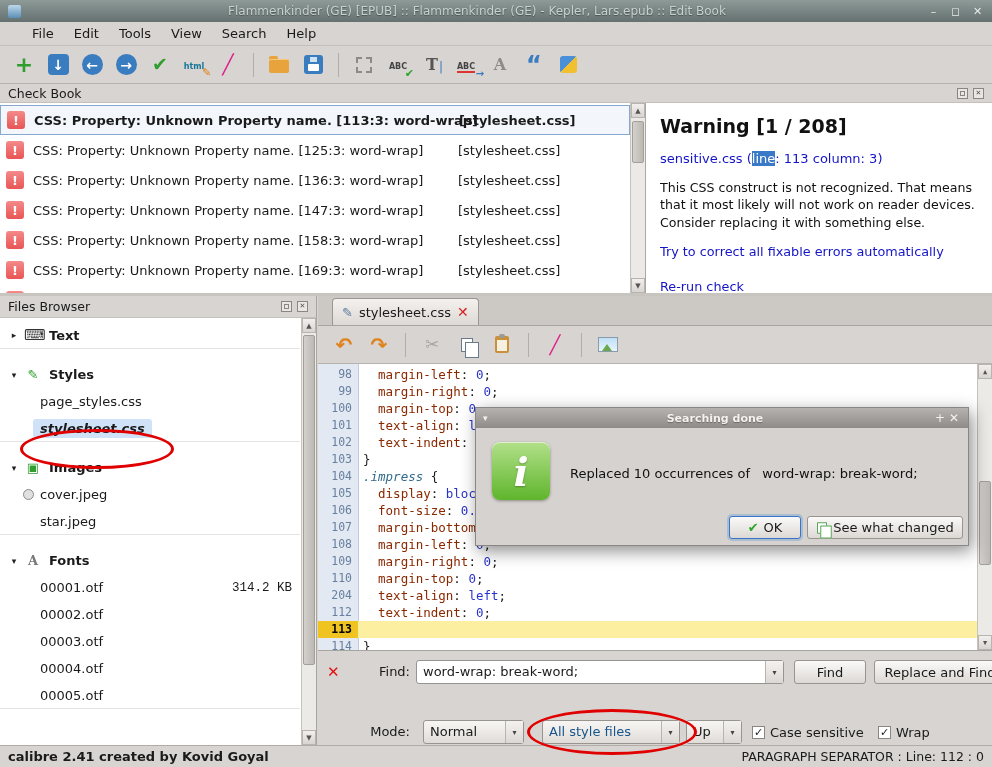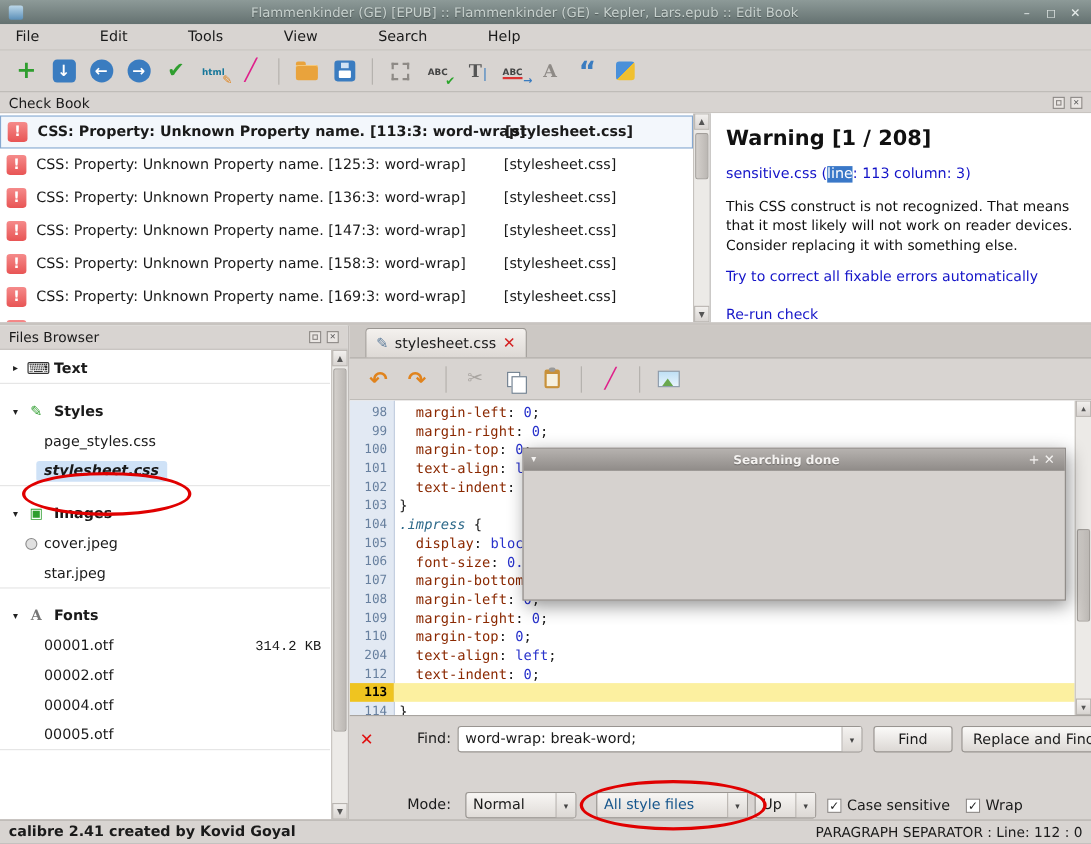--- a/index.html
+++ b/index.html
@@ -10,21 +10,21 @@
   
   .titlebar { position:absolute; left:0; top:0; width:100%; height:22px;
     background:linear-gradient(#8d9a98,#647170); display:flex; align-items:center; padding:0 8px; }
   .appicon { width:13px; height:13px; border-radius:2px; background:linear-gradient(#bcd8ea,#5b8fb8); margin-right:6px; flex:none; }
   .ttitle { flex:1; text-align:center; color:#c7d1ce; font-size:12px; text-shadow:0 1px 1px rgba(0,0,0,.35); white-space:nowrap; overflow:hidden; }
   .winbtns { display:flex; gap:9px; color:#e6ecea; font-size:11px; }
   .winbtn { width:13px; text-align:center; }
 
   
   .menubar { position:absolute; top:22px; left:0; width:100%; height:24px; background:#d8d4d1;
-    border-bottom:1px solid #c4c0bc; display:flex; align-items:center; padding-left:4px;gap:35px; }
+    border-bottom:1px solid #c4c0bc; display:flex; align-items:center; padding-left:22px; }
   .menu-item { padding:3px 10px; font-size:13px; }
 
   
   .toolbar { position:absolute; top:46px; left:0; width:100%; height:38px; background:#d8d4d1;
     border-bottom:1px solid #b6b2ae; display:flex; align-items:center; gap:6px; padding-left:10px; }
   .tbico { width:28px; height:28px; display:flex; align-items:center; justify-content:center; border-radius:3px; }
   .tbglyph { display:flex; align-items:center; justify-content:center; line-height:1; }
   .tbglyph.boxed { width:21px; height:21px; border-radius:4px; font-weight:bold; }
   .tb-sep { width:1px; height:24px; background:#b2aeaa; margin:0 5px; }
 
@@ -372,20 +372,23 @@
             <span class="tlabel">Fonts</span>
           </div>
           <div class="treeitem">
             <span class="tname">00001.otf</span>
             <span class="tsize">314.2 KB</span>
           </div>
           <div class="treeitem">
             <span class="tname">00002.otf</span>
           </div>
           <div class="treeitem">
+            <span class="tname">00003.otf</span>
+          </div>
+          <div class="treeitem">
             <span class="tname">00004.otf</span>
           </div>
           <div class="treeitem grp-end">
             <span class="tname">00005.otf</span>
           </div>
         </div>
       <div class="vscroll" style="top:22px">
         <span class="sarrow up"></span>
         <span class="strack">
           <span class="sthumb" style="top:2px;height:330px"></span>
@@ -554,18 +557,30 @@
     <span id="status-right">PARAGRAPH SEPARATOR : Line: 112 : 0</span>
   </div>
 
   <div id="dialog">
     <div id="dialog-titlebar">
       <span class="dlg-menu">▾</span>
       <span id="dialog-title">Searching done</span>
       <span class="dlg-btn">+</span>
       <span class="dlg-btn">✕</span>
     </div>
+    <div id="dialog-body">
+      <span class="info-icon"></span>
+      <span id="dialog-message">Replaced 10 occurrences of   word-wrap: break-word;</span>
+      <div class="btn" id="dlg-ok">
+        <span class="okcheck"></span>
+        <span>OK</span>
+      </div>
+      <div class="btn" id="dlg-see">
+        <span class="shape shape-copy green" style="transform:scale(.8)"></span>
+        <span>See what changed</span>
+      </div>
+    </div>
   </div>
 
   <div class="red-ellipse" style="left:20px;top:429px;width:154px;height:40px"></div>
   <div class="red-ellipse" style="left:527px;top:709px;width:170px;height:46px"></div>
 
 </div>
 
 </body></html>

